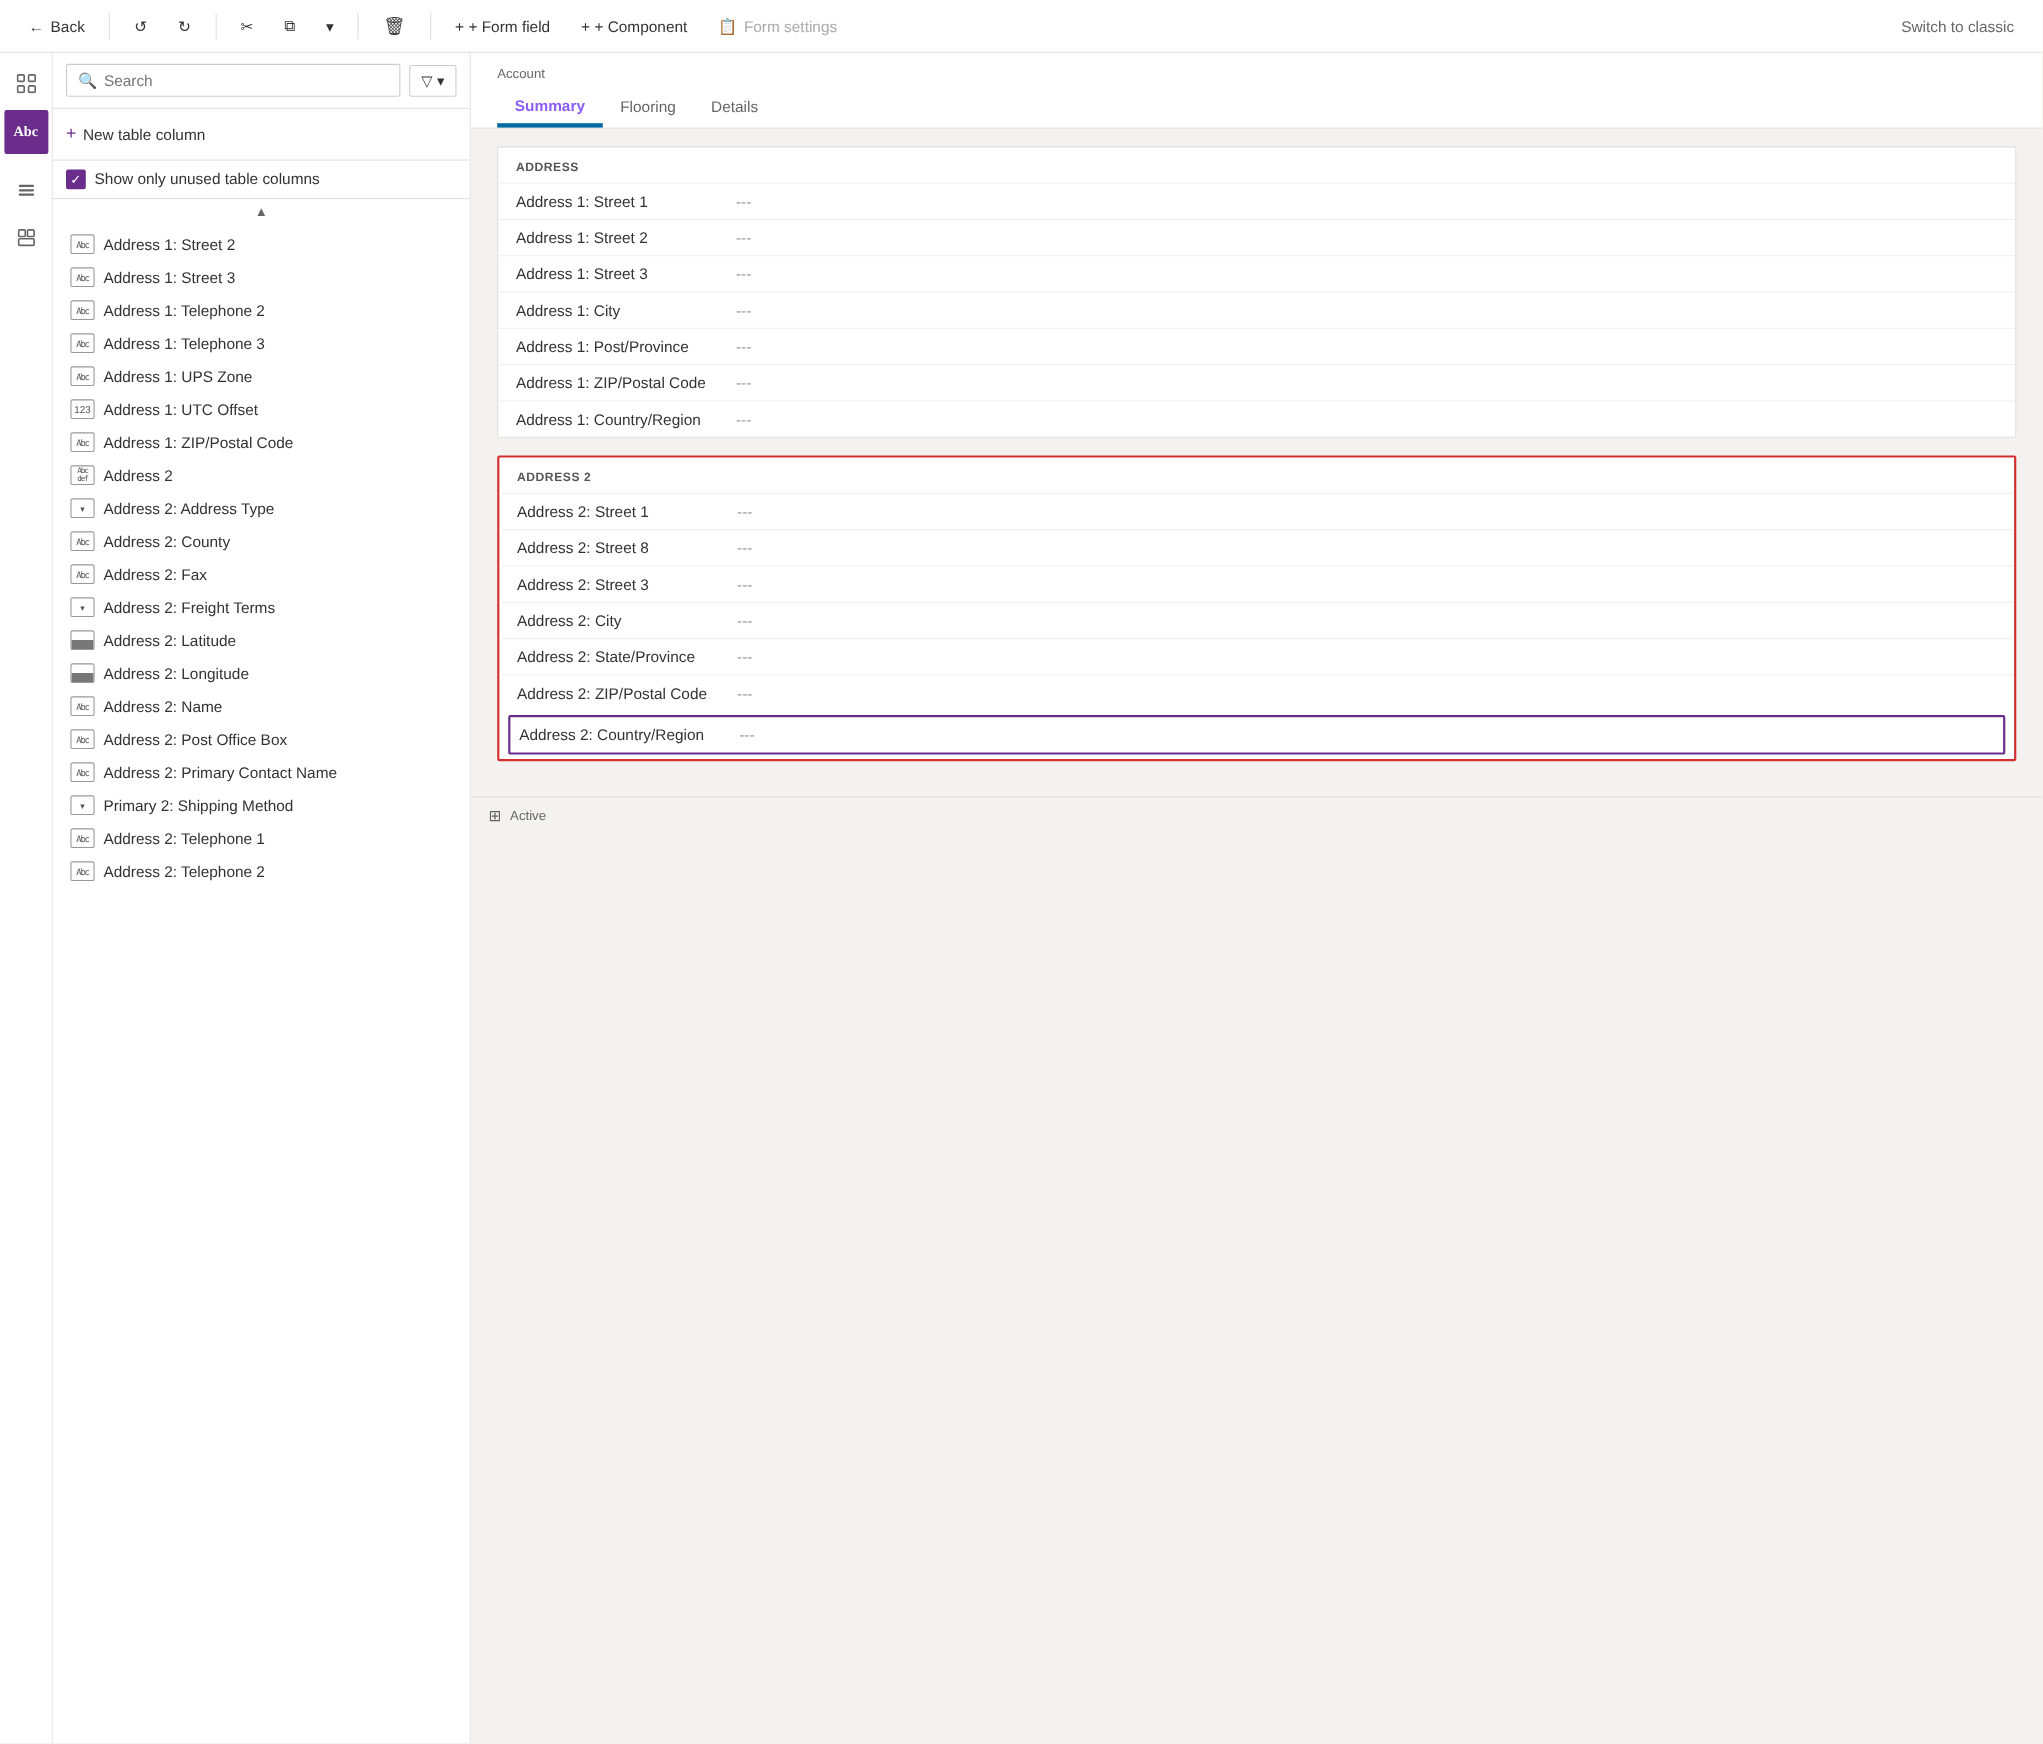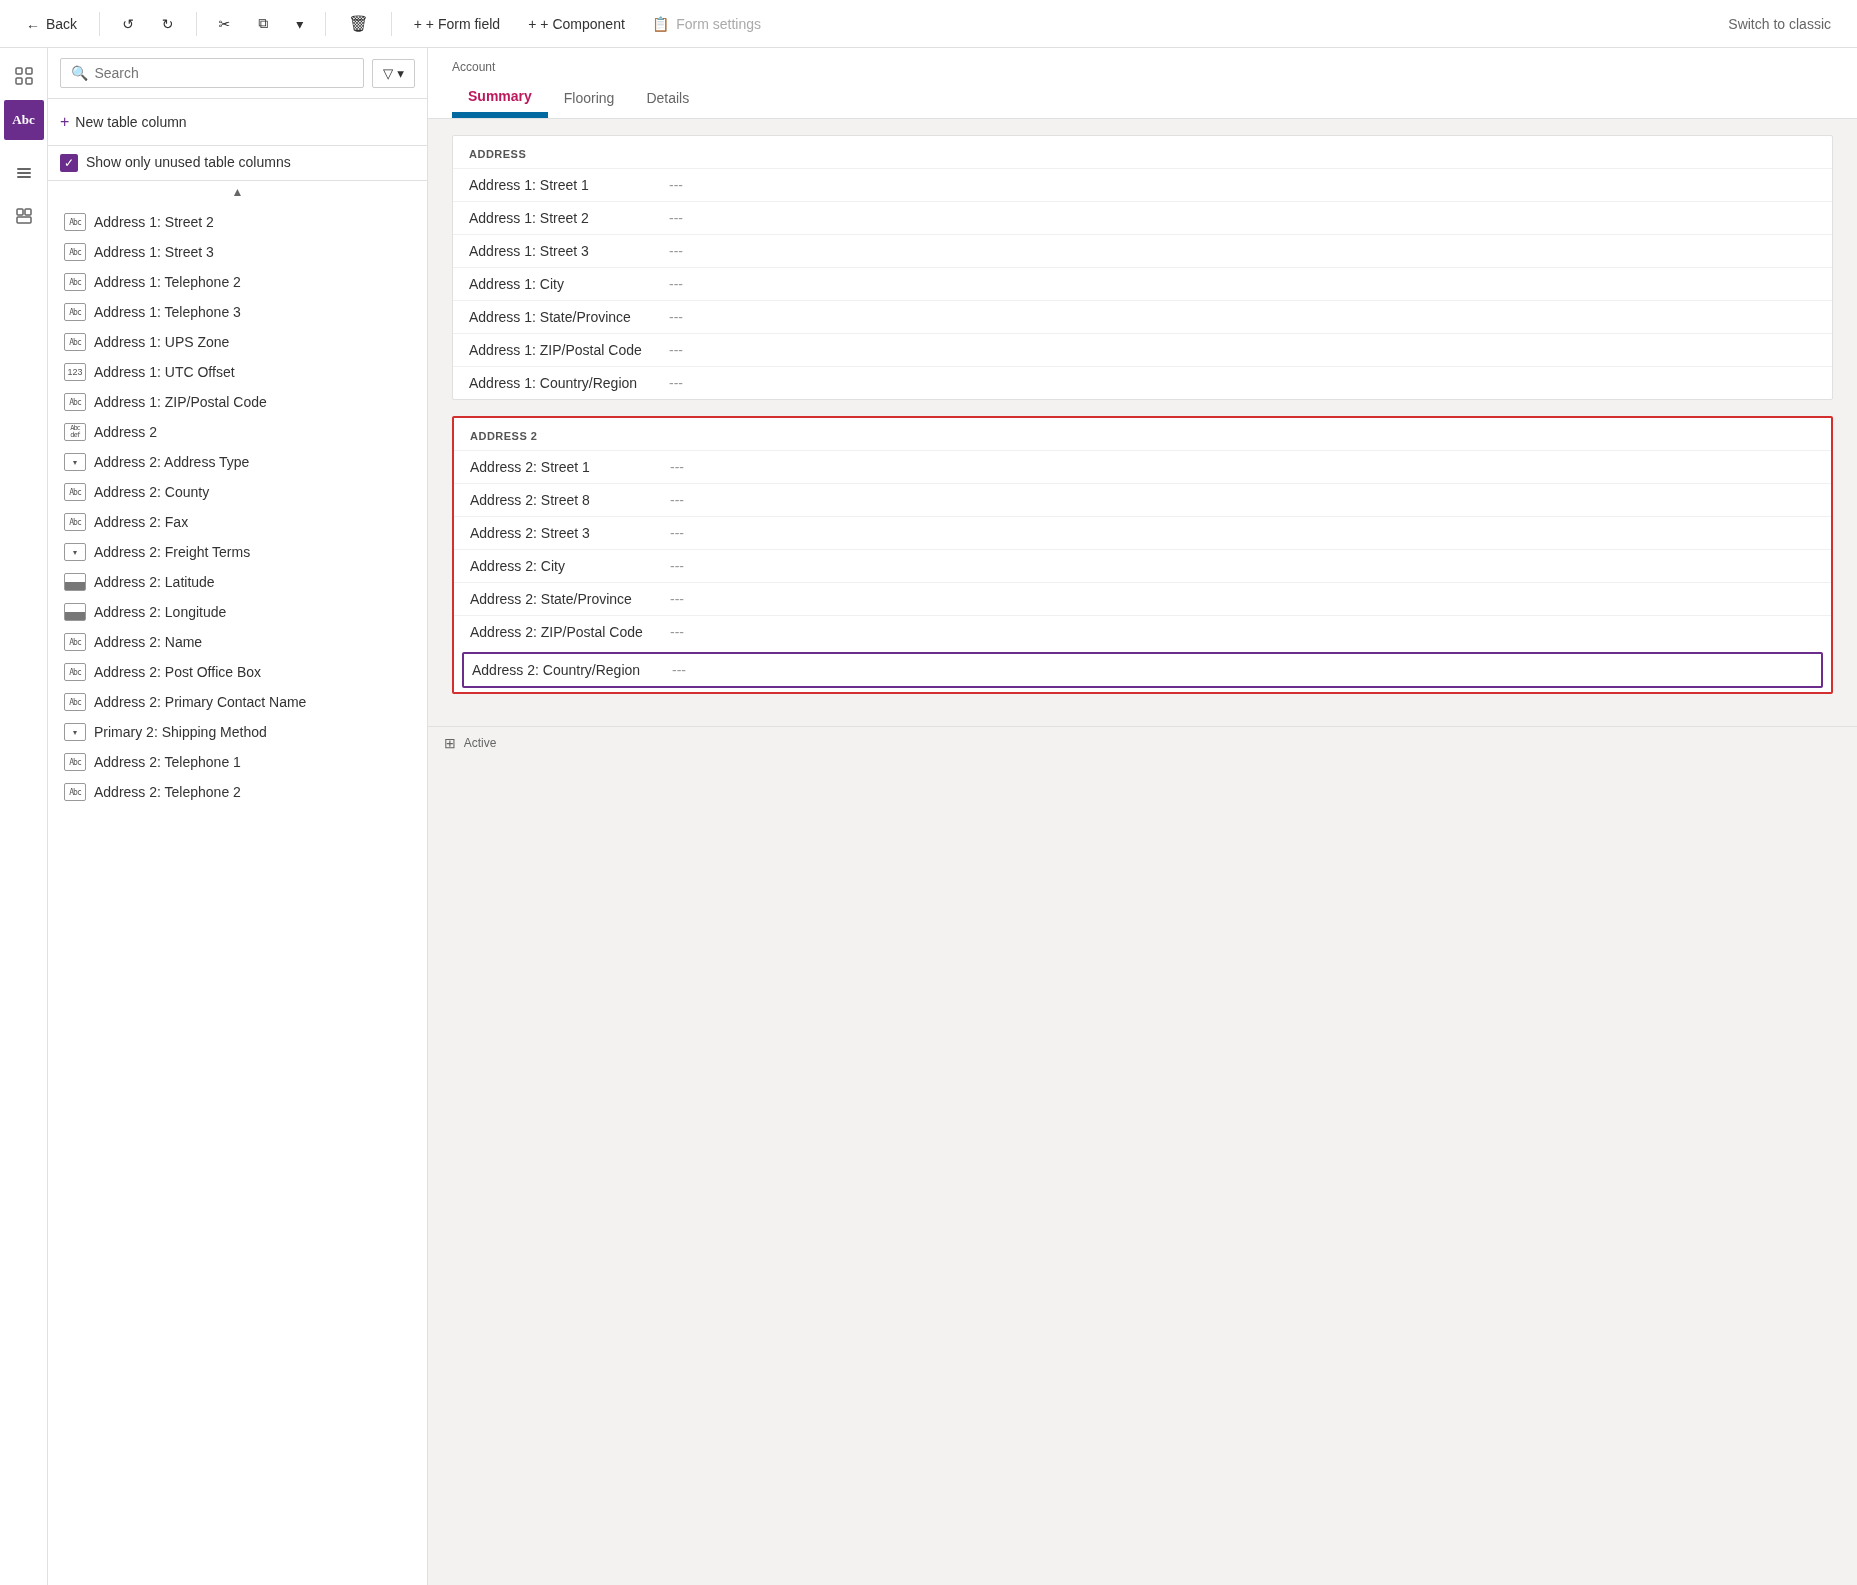--- a/index.html
+++ b/index.html
@@ -99,21 +99,21 @@
     
     .form-header {
       background: #fff; padding: 12px 24px 0 24px; border-bottom: 1px solid #e0e0e0;
     }
     .form-account-label { font-size: 12px; color: #666; margin-bottom: 6px; }
     .form-tabs { display: flex; gap: 0; }
     .form-tab {
       padding: 8px 16px; border: none; background: transparent; cursor: pointer;
       font-size: 14px; color: #666; border-bottom: 2px solid transparent;
     }
-    .form-tab.active { color: #be185d; border-bottom: 6px solid #0369a1; font-weight: 600; }
+    .form-tab.active { color: #8b5cf6; border-bottom: 4px solid #0369a1; font-weight: 600; }
 
     
     .form-body { padding: 16px 24px; }
 
     .section-card {
       background: #fff; border: 1px solid #e0e0e0; border-radius: 2px; margin-bottom: 16px;
     }
     .section-card.highlighted { border: 2px solid #d32f2f; }
 
     .section-title {
@@ -351,21 +351,21 @@
           </div>
           <div class="field-row">
             <div class="field-label">Address 1: Street 3</div>
             <div class="field-value">---</div>
           </div>
           <div class="field-row">
             <div class="field-label">Address 1: City</div>
             <div class="field-value">---</div>
           </div>
           <div class="field-row">
-            <div class="field-label">Address 1: State/Province</div>
+            <div class="field-label">Address 1: Post/Province</div>
             <div class="field-value">---</div>
           </div>
           <div class="field-row">
             <div class="field-label">Address 1: ZIP/Postal Code</div>
             <div class="field-value">---</div>
           </div>
           <div class="field-row">
             <div class="field-label">Address 1: Country/Region</div>
             <div class="field-value">---</div>
           </div>

